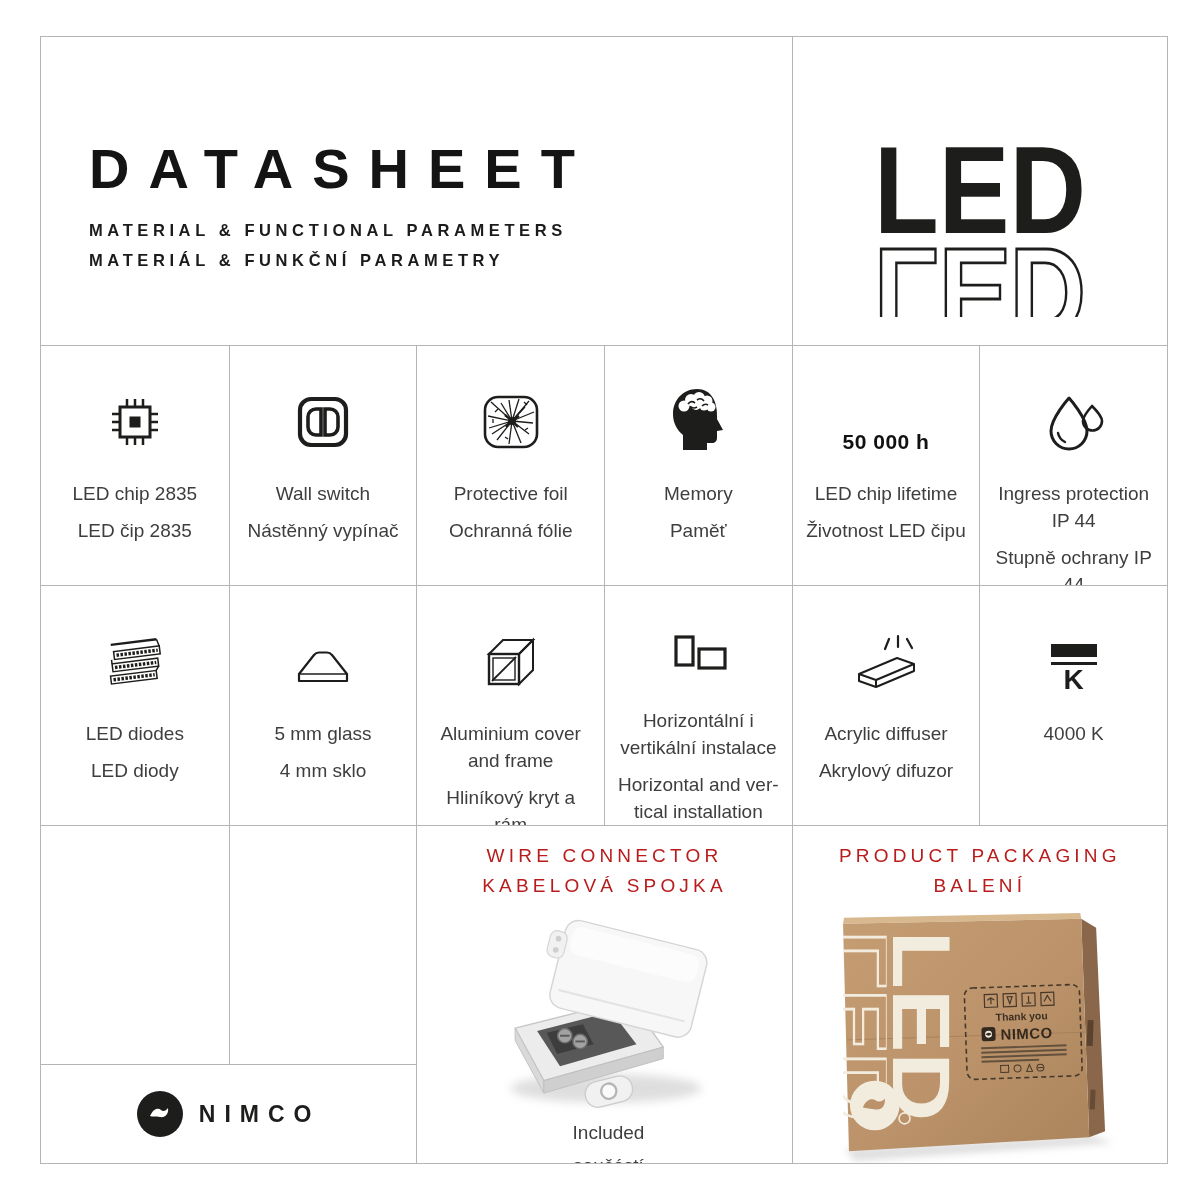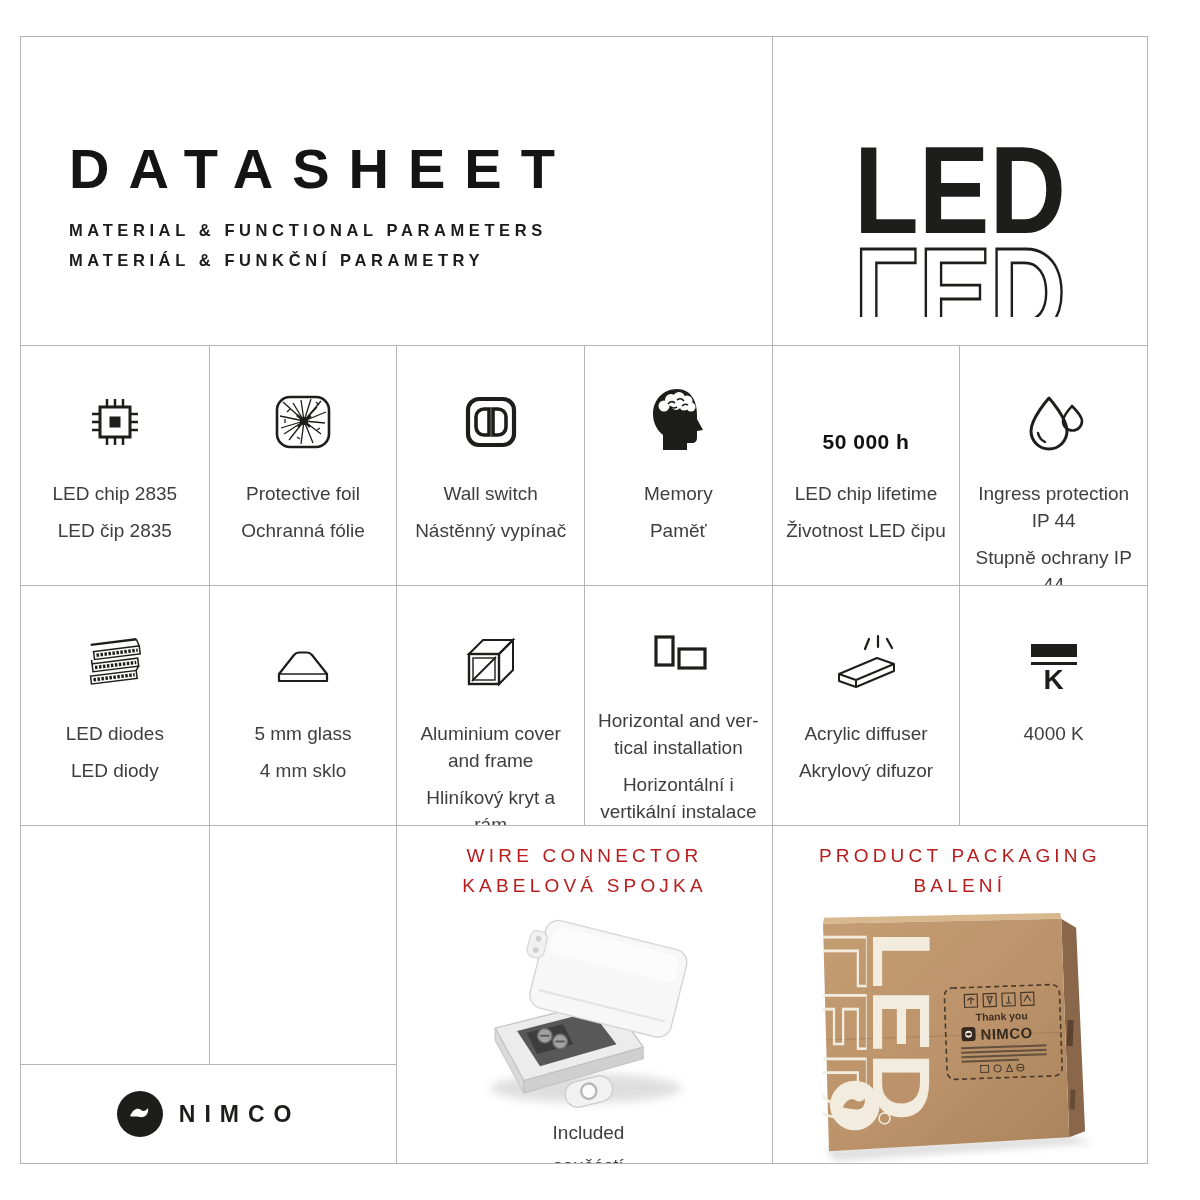--- a/index.html
+++ b/index.html
@@ -1,17 +1,17 @@
 <!DOCTYPE html>
 <html><head>
 <meta charset="utf-8">
 <style>
   html,body{margin:0;padding:0;background:#ffffff;}
   body{width:1200px;height:1200px;position:relative;font-family:"Liberation Sans",sans-serif;color:#3e3e3e;}
-  .frame{position:absolute;left:20px;top:36px;width:1126px;height:1126px;border:1px solid #b5b5b5;background:#fff;}
+  .frame{position:absolute;left:40px;top:36px;width:1126px;height:1126px;border:1px solid #b5b5b5;background:#fff;}
   .grid{display:grid;width:100%;height:100%;grid-template-columns:repeat(6,1fr);grid-template-rows:308px 240px 240px 239px 99px;}
   .cell{position:relative;overflow:hidden;}
   .bl{border-left:1px solid #b5b5b5;}
   .bt{border-top:1px solid #b5b5b5;}
 
   
   .c-hdr-left{grid-column:1/5;grid-row:1;padding:104px 0 0 48px;}
   .hdr-title{font-size:56px;font-weight:700;letter-spacing:19px;color:#141414;line-height:1;}
   .hdr-subs{margin-top:18px;}
   .hdr-sub{font-size:16.5px;font-weight:700;letter-spacing:4.6px;color:#1b1b1b;line-height:30px;}
@@ -86,20 +86,34 @@
               <line x1="47" y1="32" x2="55" y2="32"></line>
               <line x1="47" y1="40" x2="55" y2="40"></line>
         </g>
         <rect x="17" y="17" width="30" height="30" fill="none" stroke="#1d1d1b" stroke-width="3"></rect>
         <rect x="26.5" y="26.5" width="11" height="11" fill="#1d1d1b"></rect>
       </svg>
     </div>
     <div class="labels">
       <p>LED chip 2835</p>
       <p>LED čip 2835</p>
+    </div>
+  </div>
+
+  <div class="cell param bt bl">
+    <div class="icon-slot">
+      <svg width="64" height="64" viewBox="0 0 64 64">
+        <rect x="9" y="9" width="46" height="46" rx="11" fill="none" stroke="#1d1d1b" stroke-width="4.2"></rect>
+        <path d="M30,19 L25,19 A8,8 0 0 0 17,27 L17,37 A8,8 0 0 0 25,45 L30,45 Z" fill="none" stroke="#1d1d1b" stroke-width="3.6"></path>
+        <path d="M34,19 L39,19 A8,8 0 0 1 47,27 L47,37 A8,8 0 0 1 39,45 L34,45 Z" fill="none" stroke="#1d1d1b" stroke-width="3.6"></path>
+      </svg>
+    </div>
+    <div class="labels">
+      <p>Wall switch</p>
+      <p>Nástěnný vypínač</p>
     </div>
   </div>
 
   <div class="cell param bt bl">
     <div class="icon-slot">
       <svg width="64" height="64" viewBox="0 0 64 64">
         <rect x="6" y="7" width="52" height="50" rx="13" fill="none" stroke="#1d1d1b" stroke-width="2.6"></rect>
         <g stroke="#1d1d1b" stroke-width="1.3">
           <line x1="33" y1="31" x2="12" y2="12"></line>
               <line x1="33" y1="31" x2="30" y2="10"></line>
@@ -132,34 +146,20 @@
       </svg>
     </div>
     <div class="labels">
       <p>Protective foil</p>
       <p>Ochranná fólie</p>
     </div>
   </div>
 
   <div class="cell param bt bl">
     <div class="icon-slot">
-      <svg width="64" height="64" viewBox="0 0 64 64">
-        <rect x="9" y="9" width="46" height="46" rx="11" fill="none" stroke="#1d1d1b" stroke-width="4.2"></rect>
-        <path d="M30,19 L25,19 A8,8 0 0 0 17,27 L17,37 A8,8 0 0 0 25,45 L30,45 Z" fill="none" stroke="#1d1d1b" stroke-width="3.6"></path>
-        <path d="M34,19 L39,19 A8,8 0 0 1 47,27 L47,37 A8,8 0 0 1 39,45 L34,45 Z" fill="none" stroke="#1d1d1b" stroke-width="3.6"></path>
-      </svg>
-    </div>
-    <div class="labels">
-      <p>Wall switch</p>
-      <p>Nástěnný vypínač</p>
-    </div>
-  </div>
-
-  <div class="cell param bt bl">
-    <div class="icon-slot">
       <svg width="64" height="68" viewBox="0 0 64 68">
         <path d="M31,3 C17,3 7,14 7,28 C7,37 11,44 17,49 L17,64 L41,64 L41,57 L46,57 C49,57 51,55 51,52 L51,45 L57,44 L51,33 C52,15 45,3 31,3 Z" fill="#1d1d1b"></path>
         <g fill="#ffffff">
           <circle cx="18" cy="20" r="5.5"></circle>
               <circle cx="25" cy="14" r="6"></circle>
               <circle cx="33" cy="12" r="6"></circle>
           <circle cx="41" cy="15" r="5.5"></circle>
               <circle cx="45" cy="21" r="4.5"></circle>
               <circle cx="30" cy="19" r="5"></circle>
               <circle cx="38" cy="20" r="4.5"></circle>
@@ -259,24 +259,24 @@
   </div>
 
   <div class="cell param bt bl">
     <div class="icon-slot">
       <svg width="64" height="50" viewBox="0 0 64 50">
         <rect x="10" y="6" width="17" height="28" fill="none" stroke="#1d1d1b" stroke-width="3.2"></rect>
         <rect x="33" y="18" width="26" height="19" fill="none" stroke="#1d1d1b" stroke-width="3.2"></rect>
       </svg>
     </div>
     <div class="labels">
+      <p>Horizontální i
+vertikální instalace</p>
       <p>Horizontal and ver-
 tical installation</p>
-      <p>Horizontální i
-vertikální instalace</p>
     </div>
   </div>
 
   <div class="cell param bt bl">
     <div class="icon-slot">
       <svg width="72" height="64" viewBox="0 0 72 64">
         <g stroke="#1d1d1b" stroke-width="2.2" stroke-linecap="round">
           <line x1="39" y1="9" x2="35" y2="19"></line>
               <line x1="48" y1="6" x2="48" y2="17"></line>
               <line x1="57" y1="9" x2="62" y2="18"></line>

